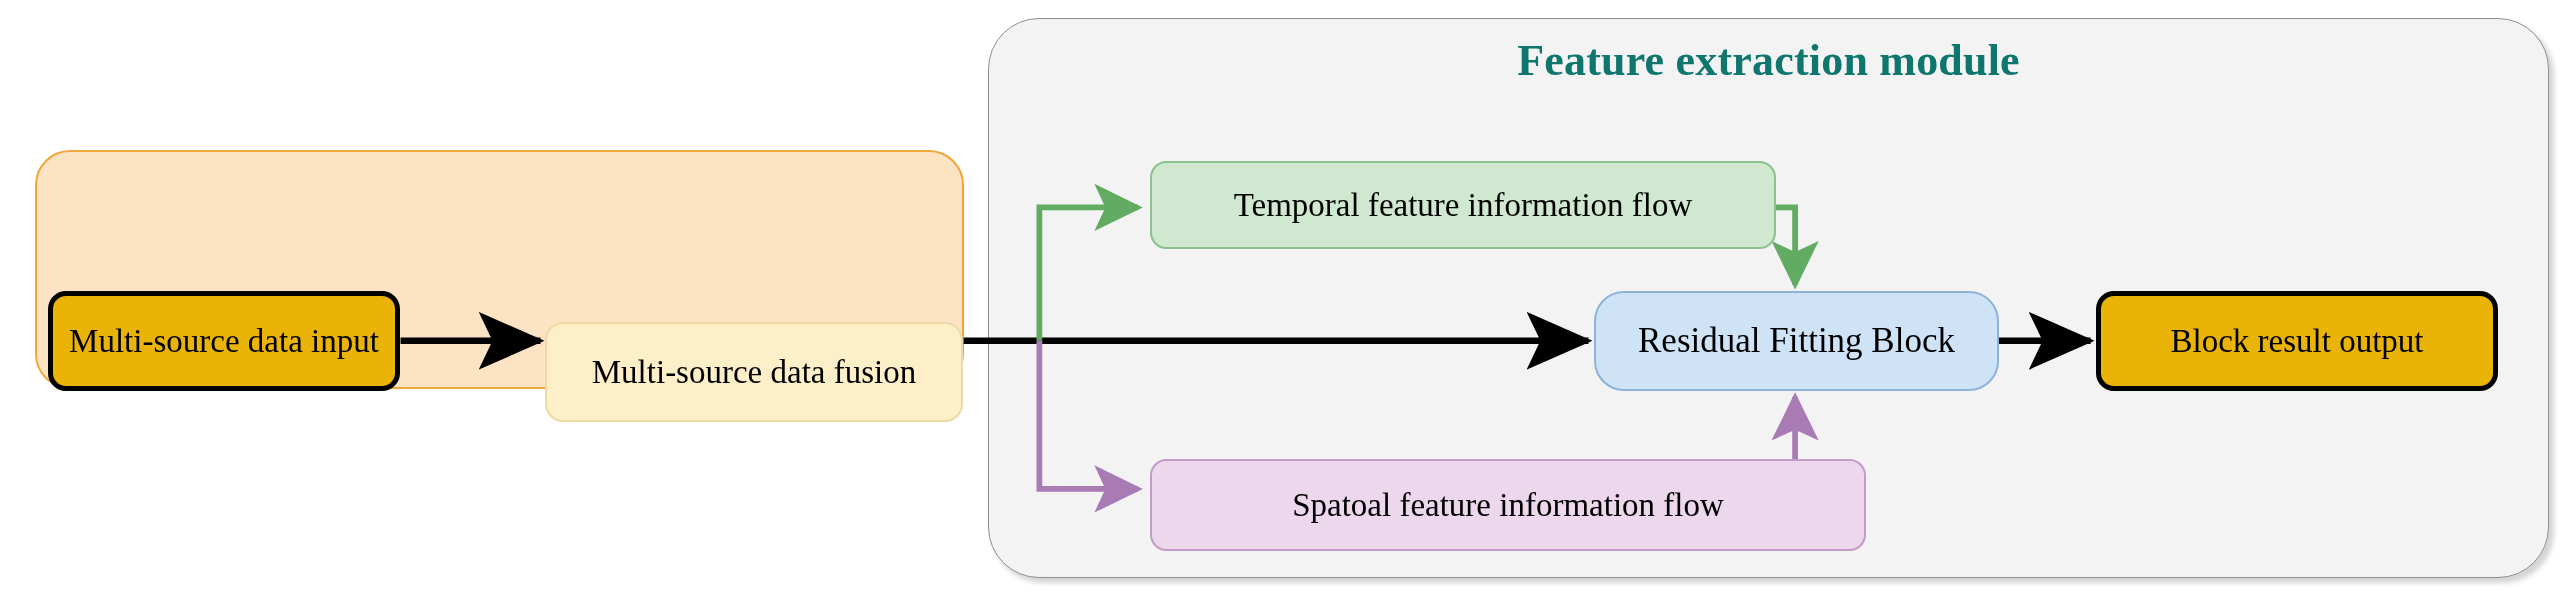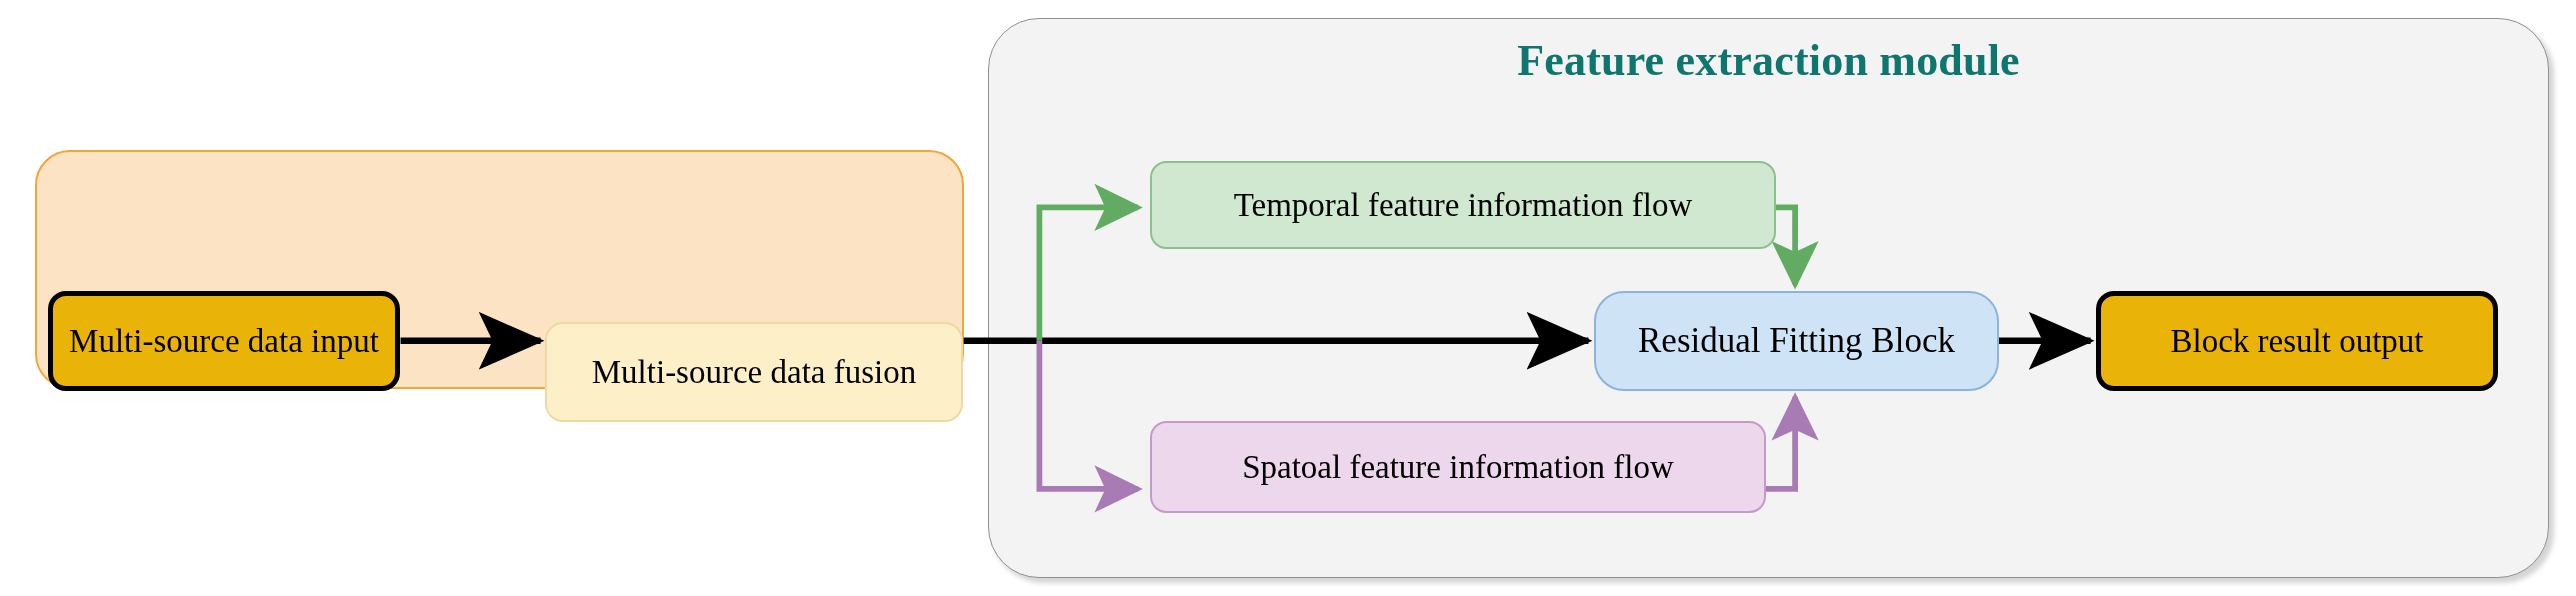--- a/index.html
+++ b/index.html
@@ -111,21 +111,21 @@
     border: 2.5px solid #8db3dd;
     border-radius: 30px;
     font-size: 35px;
     color: #000000;
   }
 
   
   #node-input       { left: 48px;   top: 291px;  width: 352px;  height: 100px; }
   #node-fusion      { left: 545px;  top: 291px;  width: 418px;  height: 100px; margin-top: 31px; }
   #node-temporal    { left: 1150px; top: 161px;  width: 626px;  height: 88px; }
-  #node-spatial     { left: 1150px; top: 421px;  width: 616px;  height: 92px; align-items: center; }
+  #node-spatial     { left: 1150px; top: 459px;  width: 716px;  height: 92px; align-items: center; }
   #node-residual    { left: 1594px; top: 291px;  width: 405px;  height: 100px; }
   #node-output      { left: 2096px; top: 291px;  width: 402px;  height: 100px; }
 
   
   #edges {
     position: absolute;
     left: 0;
     top: 0;
     width: 2576px;
     height: 596px;

